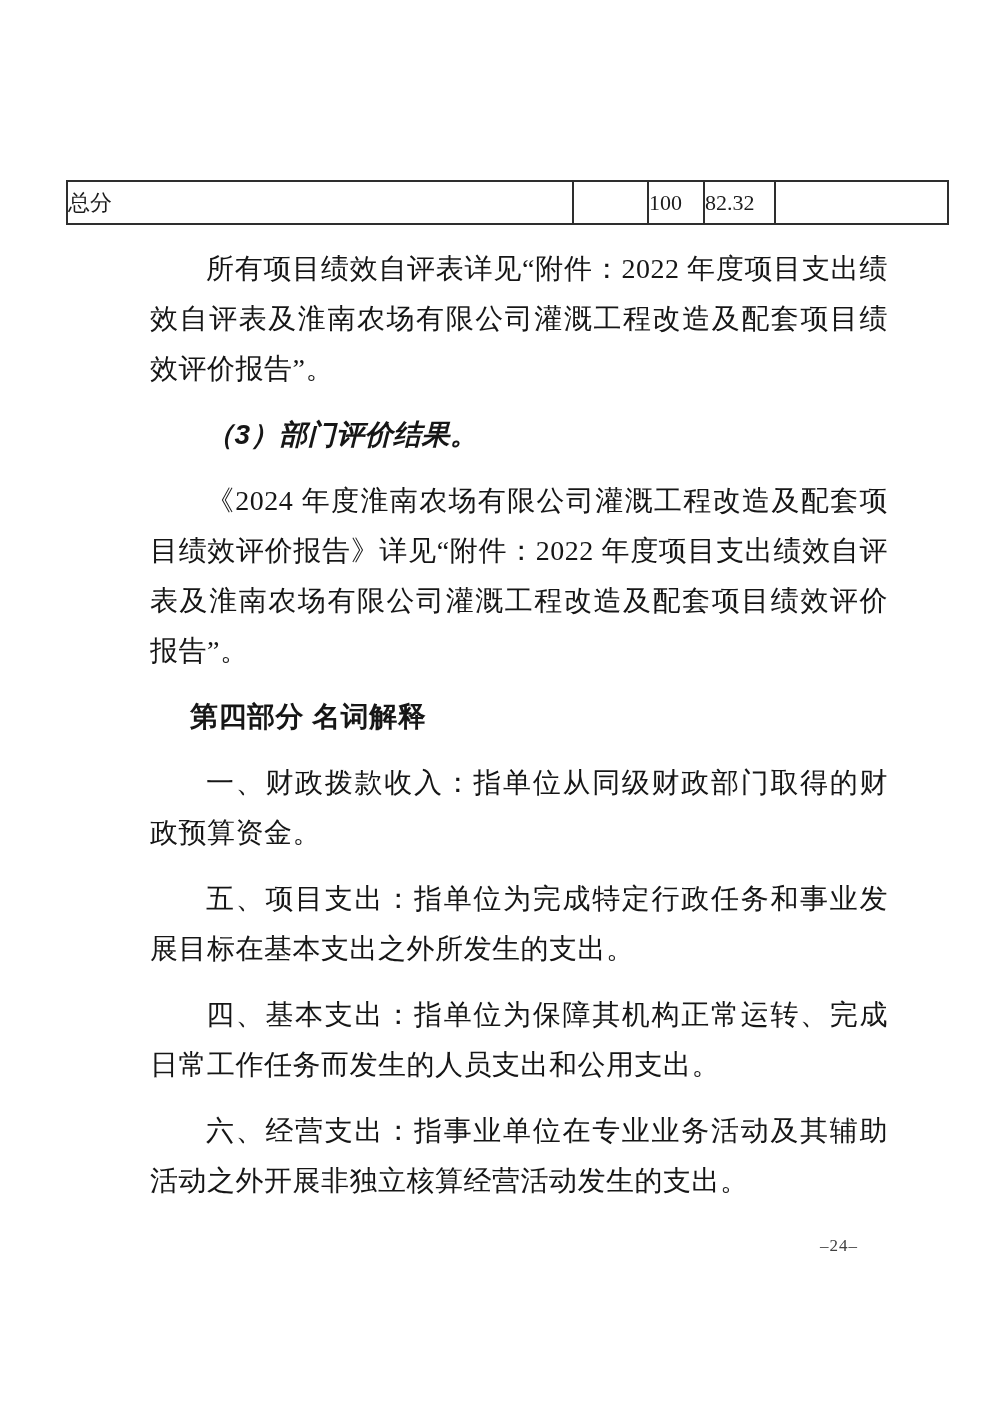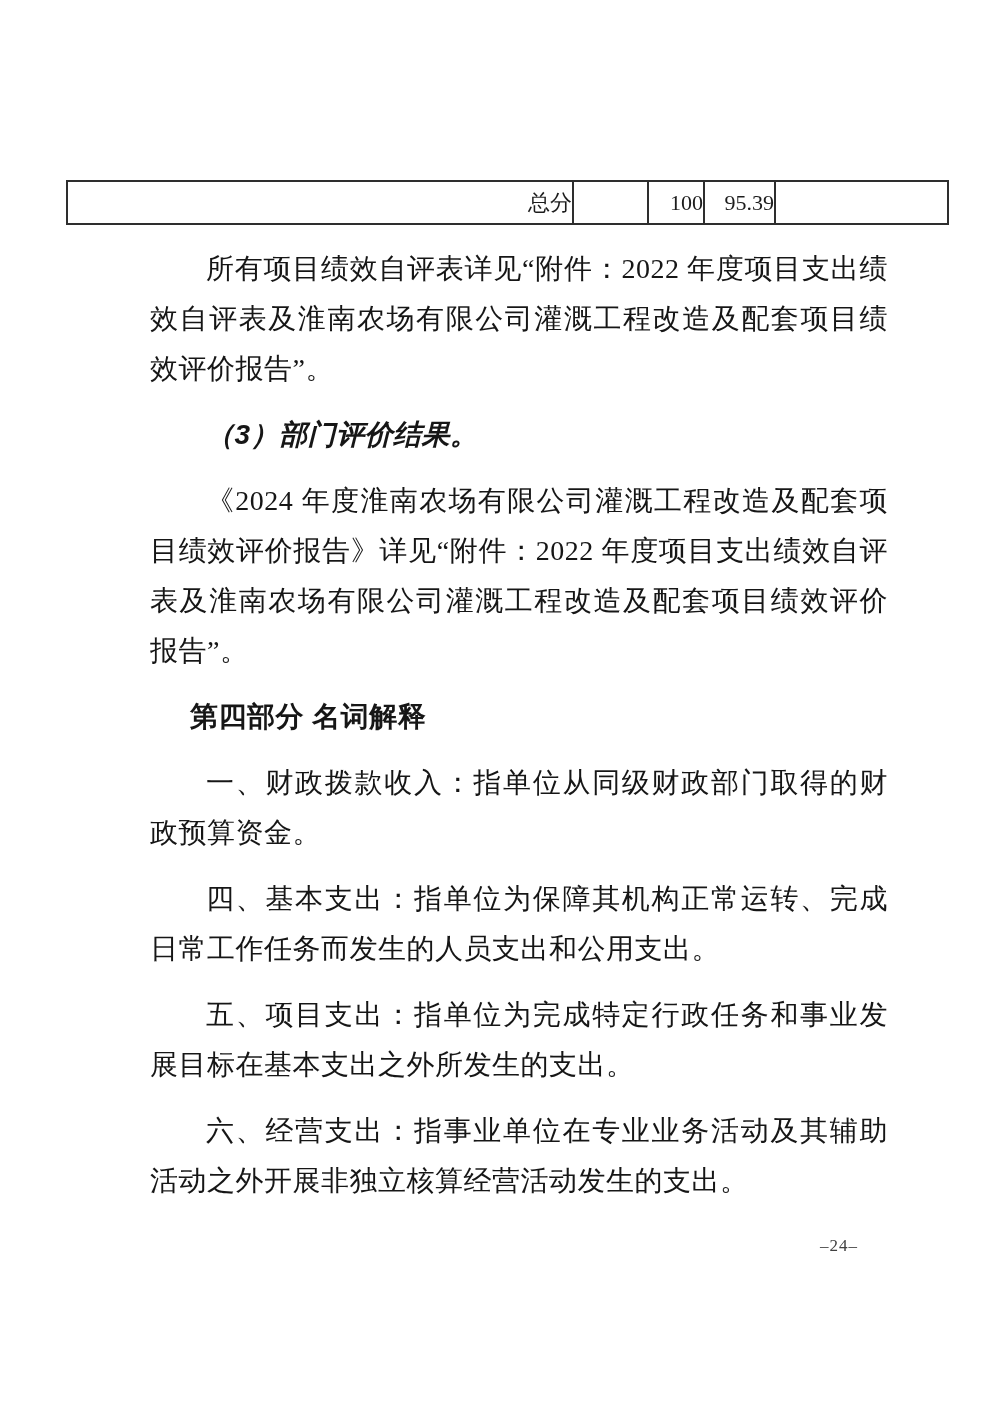--- a/index.html
+++ b/index.html
@@ -24,21 +24,21 @@
     top: 180px;
     width: 871px;
     border-collapse: collapse;
     table-layout: fixed;
   }
   .score-table td {
     border: 2px solid #2e2e2e;
     height: 41px;
     padding: 0;
     font-size: 22px;
-    text-align: right;
+    text-align: left;
     vertical-align: middle;
     color: #1c1c1c;
     overflow: hidden;
     white-space: nowrap;
   }
   .score-table .c1 { width: 504px; }
   .score-table .c2 { width: 73px; }
   .score-table .c3 { width: 54px; }
   .score-table .c4 { width: 69px; }
   .score-table .c5 { width: 171px; }
@@ -91,43 +91,43 @@
 <body>
 
 <div class="page">
 
   <table class="score-table">
     <tbody>
       <tr>
         <td class="c1">总分</td>
         <td class="c2"></td>
         <td class="c3">100</td>
-        <td class="c4">95.39</td>
+        <td class="c4">82.32</td>
         <td class="c5"></td>
       </tr>
     </tbody>
   </table>
 
   <div class="doc-body">
 
     <p class="para">所有项目绩效自评表详见“附件：2022 年度项目支出绩效自评表及淮南农场有限公司灌溉工程改造及配套项目绩效评价报告”。</p>
 
     <p class="para para-bold">（3）部门评价结果。</p>
 
     <p class="para">《2024 年度淮南农场有限公司灌溉工程改造及配套项目绩效评价报告》详见“附件：2022 年度项目支出绩效自评表及淮南农场有限公司灌溉工程改造及配套项目绩效评价报告”。</p>
 
     <h2 class="section-heading">第四部分 名词解释</h2>
 
     <p class="para"><span class="def-term">一、财政拨款收入：</span><span>指单位从同级财政部门取得的财政预算资金。</span></p>
 
 
 
+    <p class="para"><span class="def-term">五、项目支出：</span><span>指单位为完成特定行政任务和事业发展目标在基本支出之外所发生的支出。</span></p>
+
     <p class="para"><span class="def-term">四、基本支出：</span><span>指单位为保障其机构正常运转、完成日常工作任务而发生的人员支出和公用支出。</span></p>
-
-    <p class="para"><span class="def-term">五、项目支出：</span><span>指单位为完成特定行政任务和事业发展目标在基本支出之外所发生的支出。</span></p>
 
     <p class="para"><span class="def-term">六、经营支出：</span><span>指事业单位在专业业务活动及其辅助活动之外开展非独立核算经营活动发生的支出。</span></p>
 
   </div>
 
   <div class="page-number">–24–</div>
 
 </div>
 
 </body></html>

